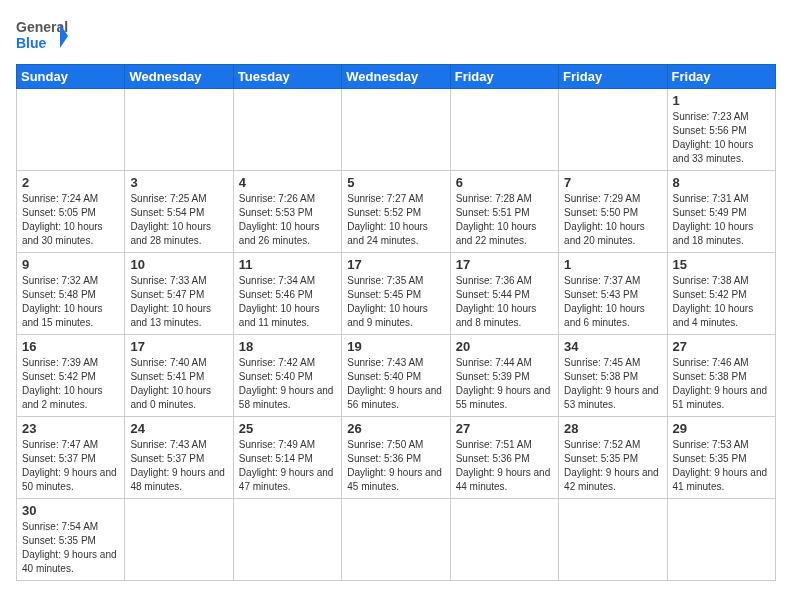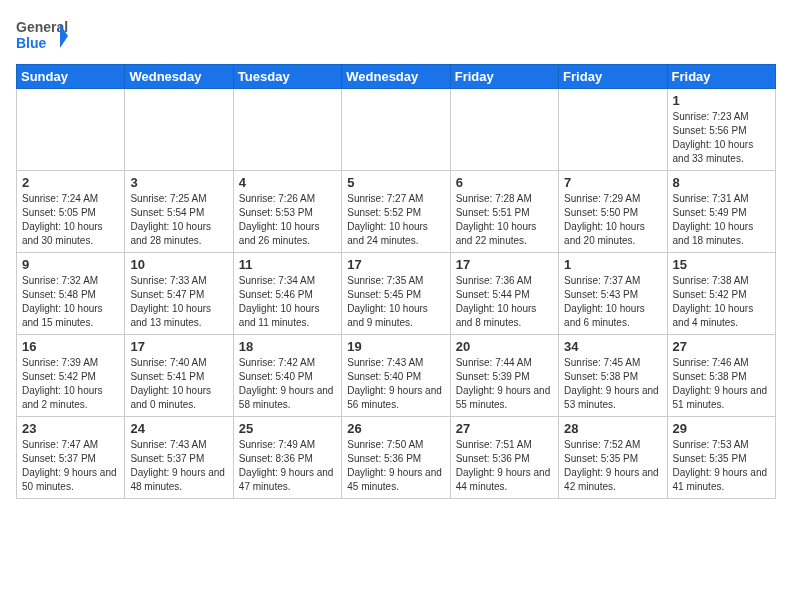--- a/index.html
+++ b/index.html
@@ -257,21 +257,21 @@
         </td>
         <td>
           <span class="day-number">24</span>
           <div class="day-info">Sunrise: 7:43 AM
 Sunset: 5:37 PM
 Daylight: 9 hours and 48 minutes.</div>
         </td>
         <td>
           <span class="day-number">25</span>
           <div class="day-info">Sunrise: 7:49 AM
-Sunset: 8:36 PM
+Sunset: 5:14 PM
 Daylight: 9 hours and 47 minutes.</div>
         </td>
         <td>
           <span class="day-number">26</span>
           <div class="day-info">Sunrise: 7:50 AM
 Sunset: 5:36 PM
 Daylight: 9 hours and 45 minutes.</div>
         </td>
         <td>
           <span class="day-number">27</span>
@@ -285,14 +285,28 @@
 Sunset: 5:35 PM
 Daylight: 9 hours and 42 minutes.</div>
         </td>
         <td>
           <span class="day-number">29</span>
           <div class="day-info">Sunrise: 7:53 AM
 Sunset: 5:35 PM
 Daylight: 9 hours and 41 minutes.</div>
         </td>
       </tr>
+      <tr>
+        <td>
+          <span class="day-number">30</span>
+          <div class="day-info">Sunrise: 7:54 AM
+Sunset: 5:35 PM
+Daylight: 9 hours and 40 minutes.</div>
+        </td>
+        <td class="empty-cell"></td>
+        <td class="empty-cell"></td>
+        <td class="empty-cell"></td>
+        <td class="empty-cell"></td>
+        <td class="empty-cell"></td>
+        <td class="empty-cell"></td>
+      </tr>
     </tbody>
 </table>
 
 </body></html>

